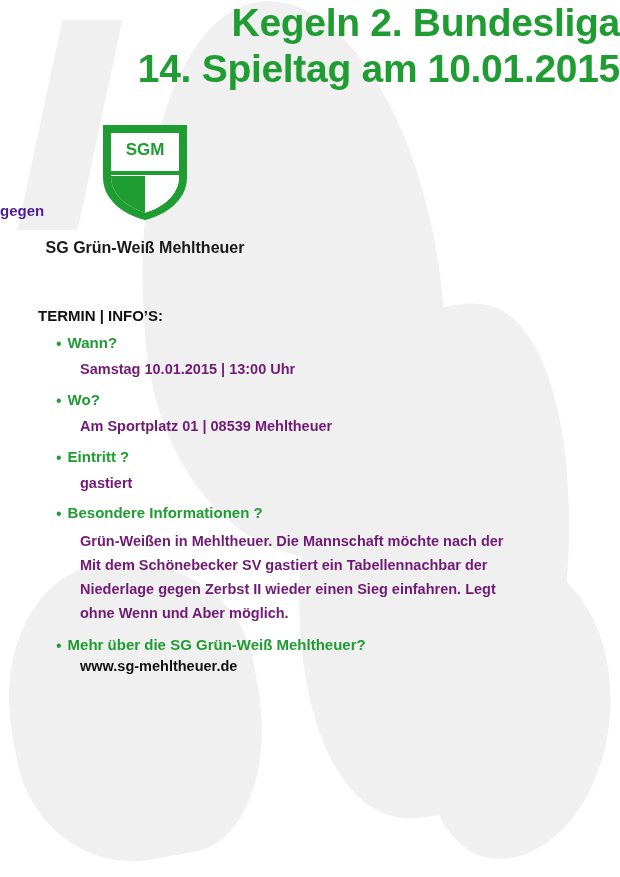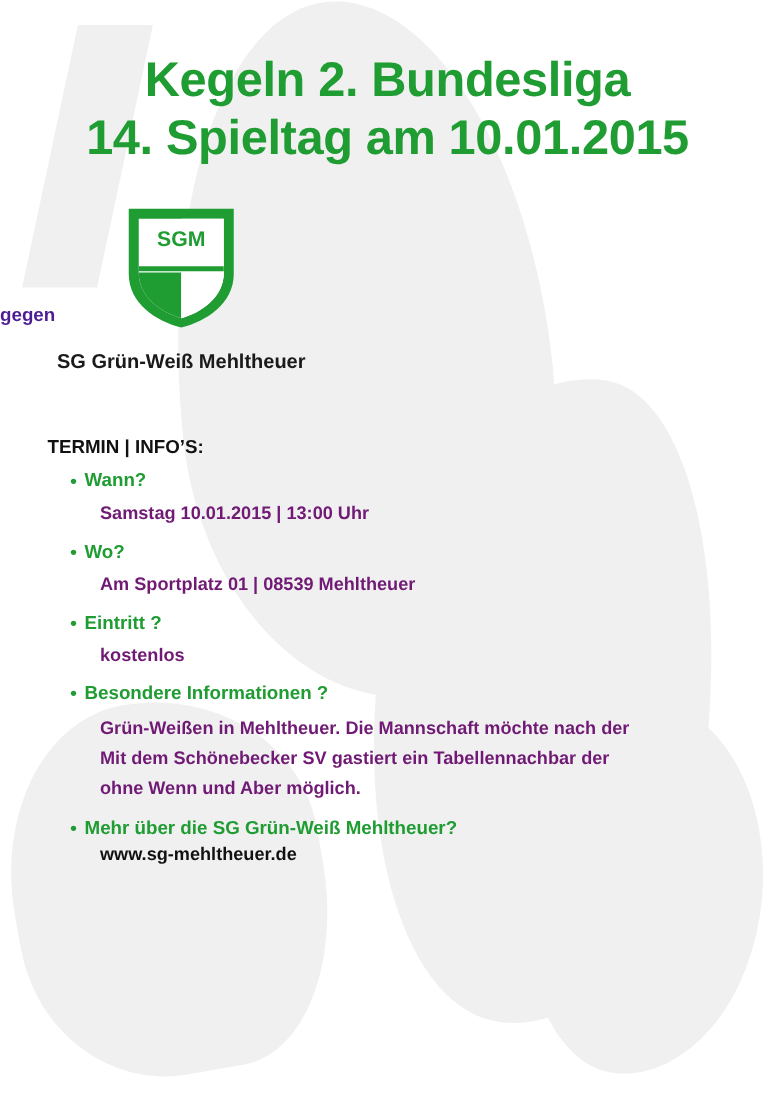--- a/index.html
+++ b/index.html
@@ -54,25 +54,24 @@
     width: 190px; height: 300px;
     border-radius: 45% 55% 55% 45% / 50% 50% 50% 50%;
     transform: rotate(5deg);
   }
   .content {
     position: relative;
     z-index: 2;
   }
 
   .title {
-    text-align: center;
+    text-align: right;
     color: #1f9c32;
     font-weight: bold;
     line-height: 1.18;
-    padding-top: 42px;
   }
   .title .line {
     font-size: 39px;
     letter-spacing: -0.3px;
   }
 
   .teams {
     position: relative;
     margin-top: 26px;
     height: 185px;
@@ -236,30 +235,31 @@
       </div>
       <div class="answer">
         <span class="l">Am Sportplatz 01 | 08539 Mehltheuer</span>
       </div>
 
       <div class="bullet-row">
         <span class="dot">•</span>
         <span class="q">Eintritt ?</span>
       </div>
       <div class="answer">
-        <span class="l">kostenlos</span>
+        <span class="l">gastiert</span>
       </div>
 
       <div class="bullet-row">
         <span class="dot">•</span>
         <span class="q">Besondere Informationen ?</span>
       </div>
       <div class="answer para">
         <span class="l">Grün-Weißen in Mehltheuer. Die Mannschaft möchte nach der</span>
         <span class="l">Mit dem Schönebecker SV gastiert ein Tabellennachbar der</span>
+        <span class="l">Niederlage gegen Zerbst II wieder einen Sieg einfahren. Legt</span>
         <span class="l">ohne Wenn und Aber möglich.</span>
       </div>
 
       <div class="bullet-row">
         <span class="dot">•</span>
         <span class="q">Mehr über die SG Grün-Weiß Mehltheuer?</span>
       </div>
       <div class="link-answer">www.sg-mehltheuer.de</div>
 
     </div>

